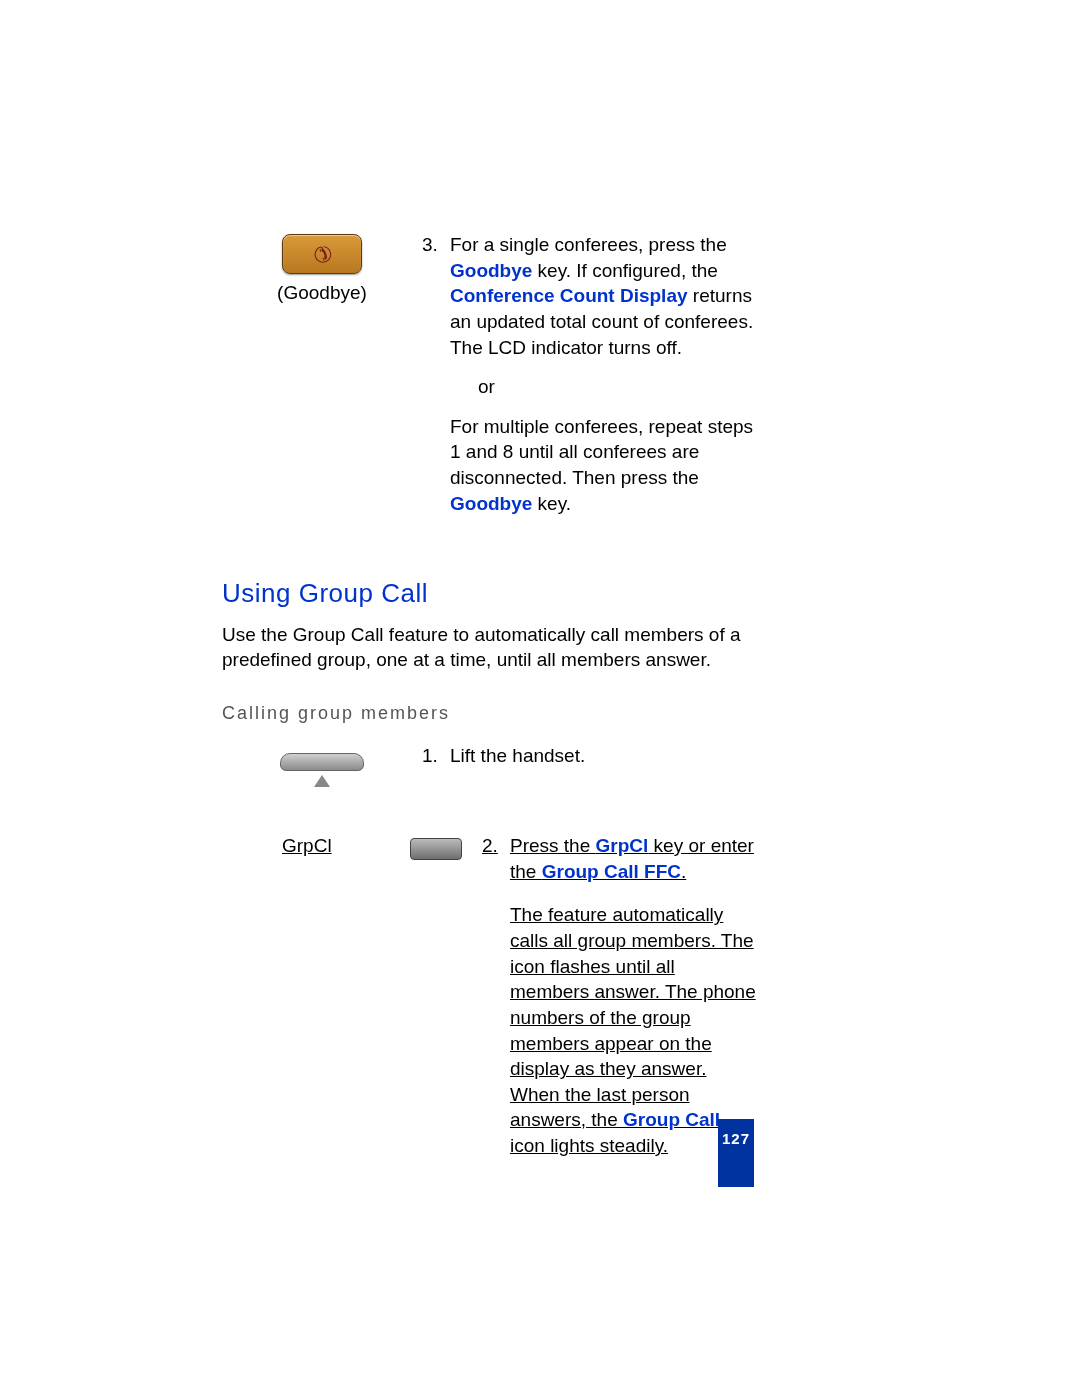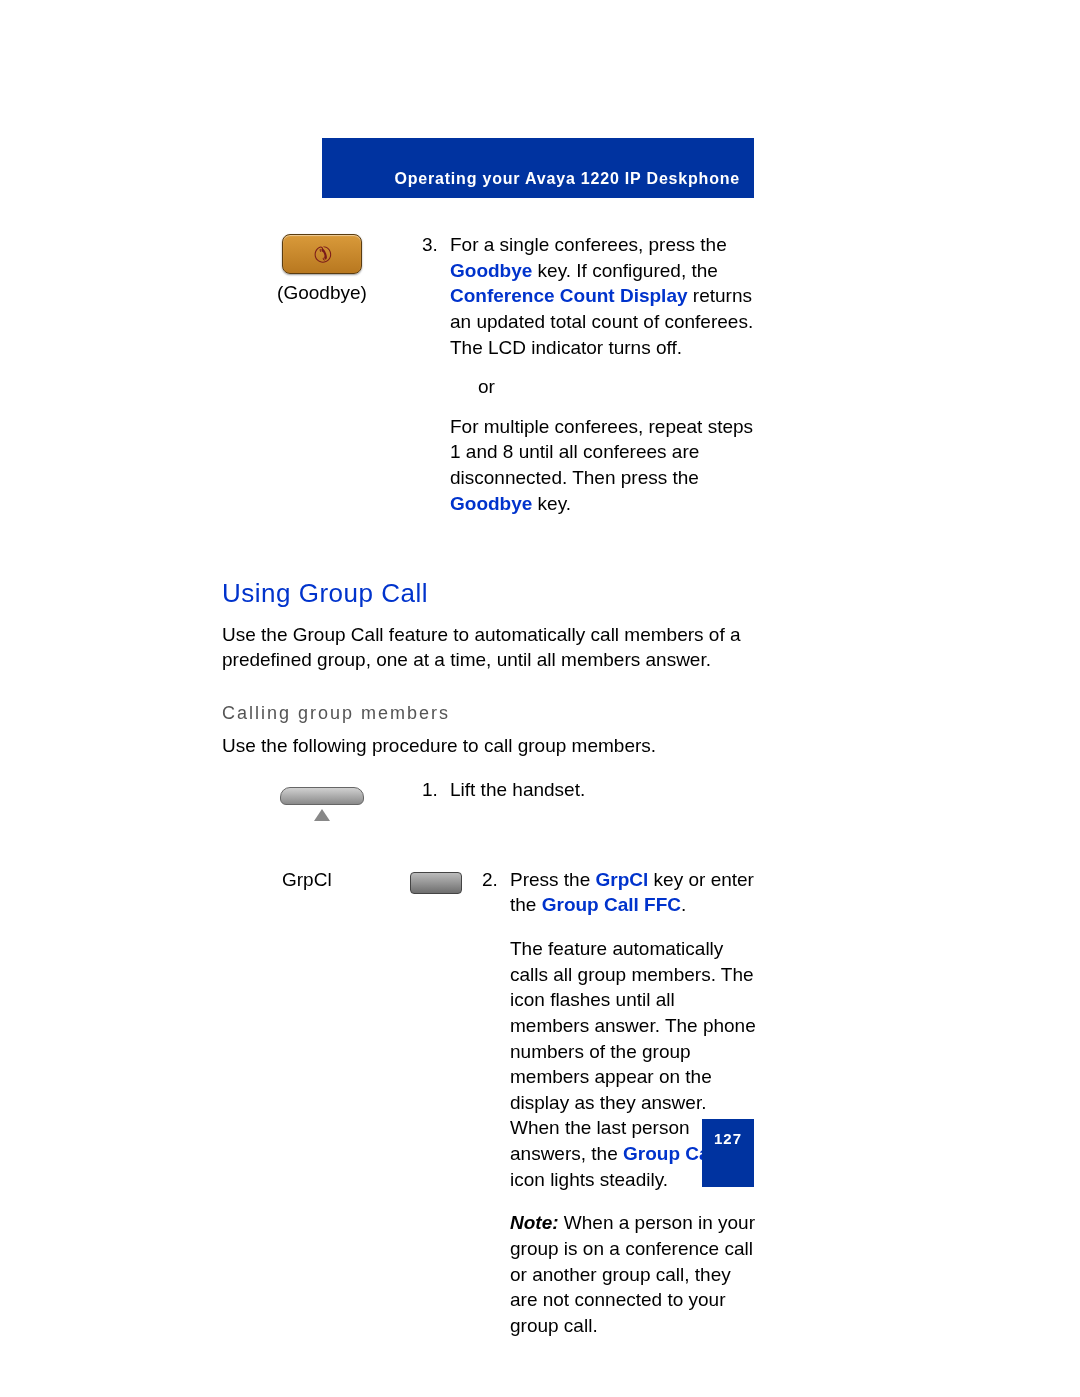--- a/index.html
+++ b/index.html
@@ -109,20 +109,21 @@
     border-radius: 4px;
     background: linear-gradient(#bcbcbc, #6e6e6e);
     border: 1px solid #444;
     vertical-align: middle;
     margin-left: 8px;
   }
   .grpcl-row {
     display: flex;
     align-items: flex-start;
     margin-top: 30px;
+    text-decoration: underline;
   }
   .grpcl-label {
     width: 120px;
     flex: 0 0 120px;
     text-align: left;
     padding-left: 60px;
   }
   .grpcl-pill-col {
     width: 80px;
     flex: 0 0 80px;
@@ -158,42 +159,39 @@
   .para {
     margin-bottom: 8px;
   }
   .block {
     margin-top: 18px;
   }
   .page-num-box {
     position: absolute;
     bottom: 210px;
     right: 326px;
-    width: 52px;
+    width: 36px;
     height: 68px;
     background: #0033a0;
     color: #ffffff;
     font-weight: bold;
     font-size: 15px;
     letter-spacing: 1px;
     display: flex;
     align-items: flex-start;
     justify-content: center;
     padding-top: 10px;
     box-sizing: border-box;
   }
 </style>
 </head>
 <body>
 
 <div class="page">
 
-  <div class="header-band">
-    <span>Operating your Avaya 1220 IP Deskphone</span>
-  </div>
 
   <div class="content">
 
     <div class="step-row">
       <div class="icon-col">
         <div class="goodbye-btn">
           <span class="goodbye-glyph">✆</span>
         </div>
         <div>(Goodbye)</div>
       </div>
@@ -206,21 +204,20 @@
             <span>For multiple conferees, repeat steps 1 and 8 until all conferees are disconnected. Then press the </span><span class="bold-blue">Goodbye</span><span> key.</span>
           </div>
         </div>
       </div>
     </div>
 
     <div class="h2">Using Group Call</div>
     <div class="para">Use the Group Call feature to automatically call members of a predefined group, one at a time, until all members answer.</div>
 
     <div class="h3">Calling group members</div>
-    <div class="para">Use the following procedure to call group members.</div>
 
     <div class="step-row block">
       <div class="icon-col">
         <div class="handset-icon">
           <div class="handset-bar"></div>
           <div class="handset-arrow"></div>
         </div>
       </div>
       <div class="text-col">
         <div class="num-item">
@@ -236,23 +233,20 @@
         <span class="key-pill"></span>
       </div>
       <div class="text-col">
         <div class="num-item">
           <div class="num">2.</div>
           <div class="txt">
             <span>Press the </span><span class="bold-blue">GrpCl</span><span> key or enter the </span><span class="bold-blue">Group Call FFC</span><span>.</span>
             <div class="block">
               <span>The feature automatically calls all group members. The icon flashes until all members answer. The phone numbers of the group members appear on the display as they answer. When the last person answers, the </span><span class="bold-blue">Group Call</span><span> icon lights steadily.</span>
             </div>
-            <div class="block">
-              <span class="italic-bold">Note:</span><span> When a person in your group is on a conference call or another group call, they are not connected to your group call.</span>
-            </div>
           </div>
         </div>
       </div>
     </div>
 
   </div>
 
   <div class="page-num-box">
     <span>127</span>
   </div>

